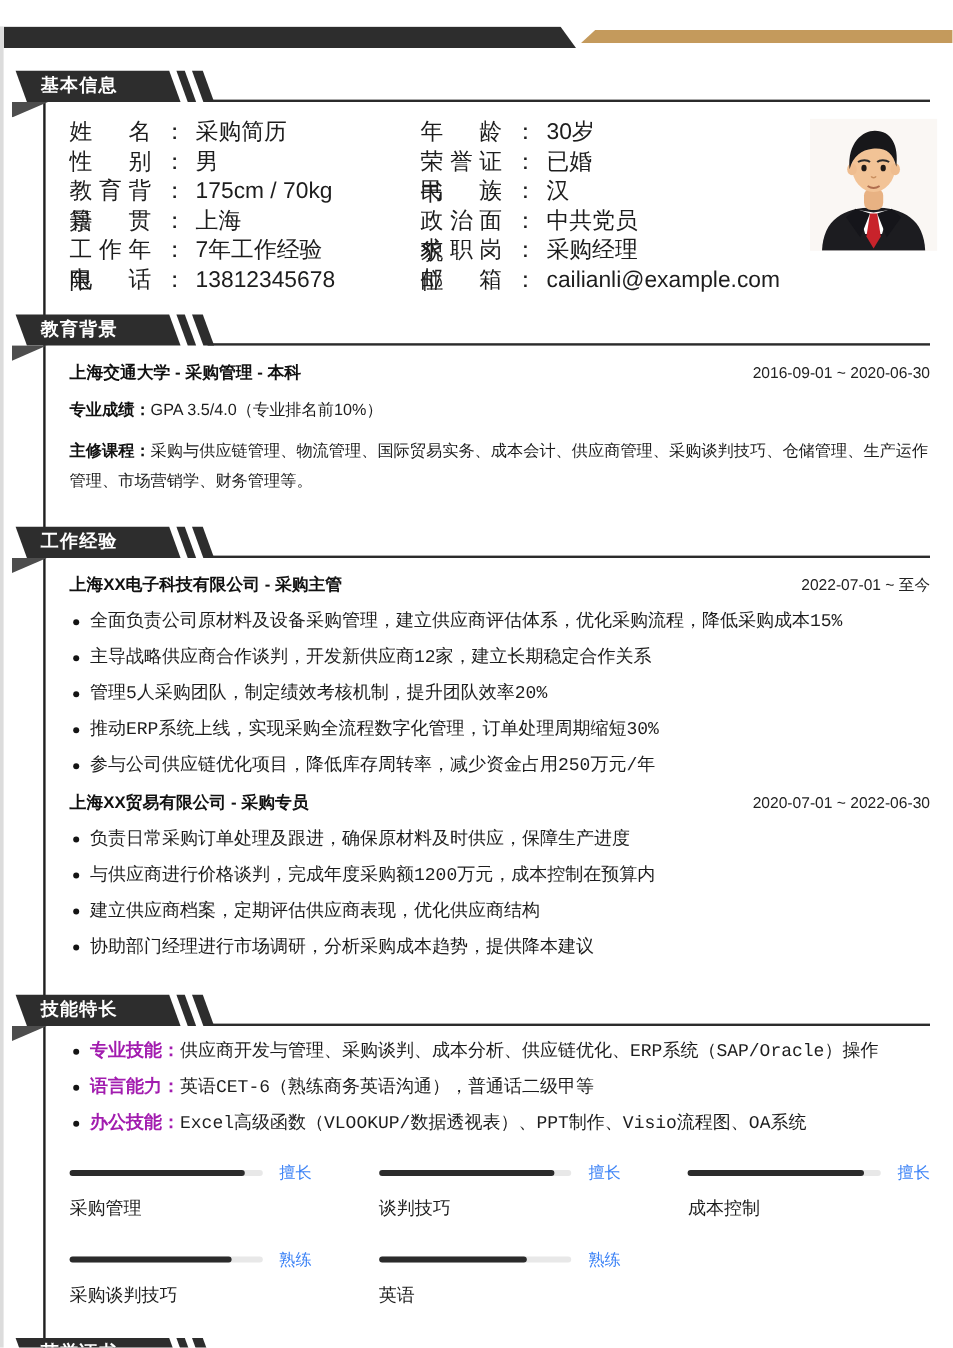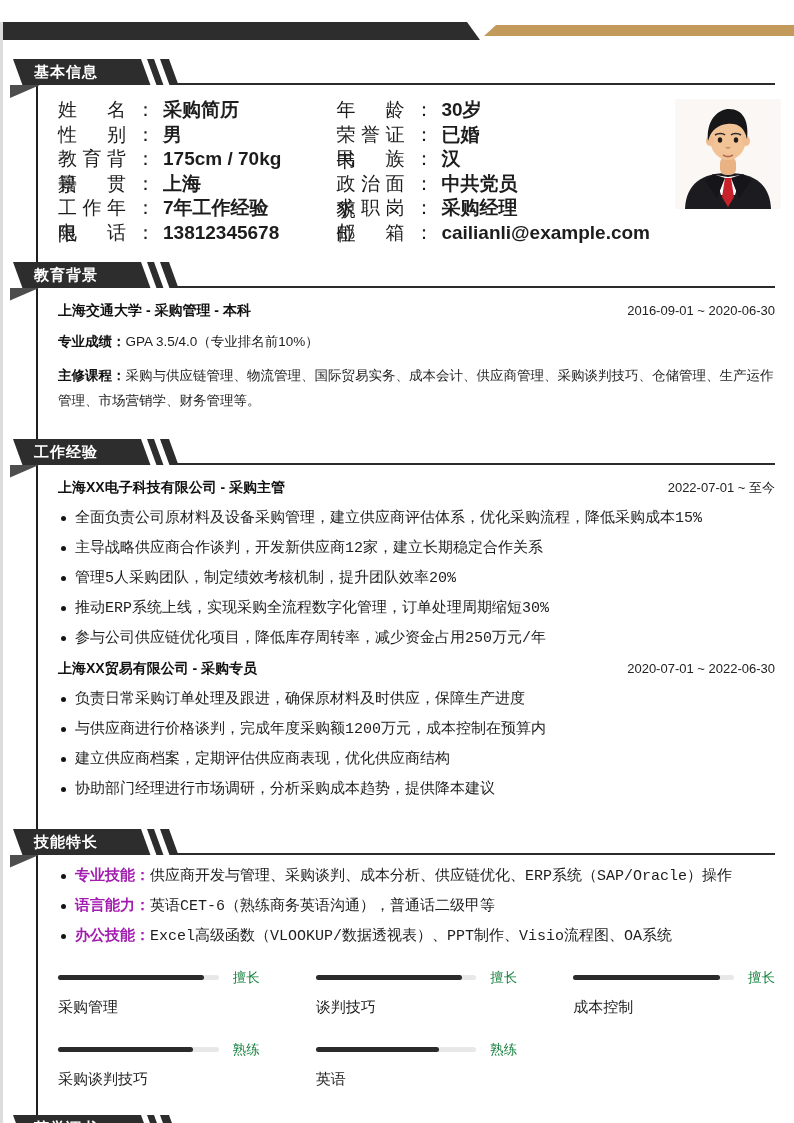--- a/index.html
+++ b/index.html
@@ -38,42 +38,42 @@
 
   .content { margin-left:55px; margin-right:19px; }
 
   
   .basic-grid { display:flex; position:relative; margin-top:12px; padding-right:125px; }
   .bcol1 { width:350px; }
   .bcol2 { flex:1; }
   .info-row { display:flex; align-items:baseline; height:24.6px; font-size:19px; color:#1d1d1d; }
   .flabel { width:68px; text-align:justify; text-align-last:justify; font-weight:bold; font-weight:normal; }
   .colon { margin:0 8px 0 10px; }
-  .fvalue { white-space:nowrap;font-weight:bold; }
+  .fvalue { white-space:nowrap; }
   .photo { position:absolute; right:-6px; top:2px; width:106px; height:110px; background:#fbf9f7; overflow:hidden; }
 
   
   .line-title-row { display:flex; justify-content:space-between; align-items:baseline; margin-top:14px; }
   .line-title { font-size:14px; font-weight:bold; color:#111;text-align:center; }
   .line-date { font-size:13px; color:#222; }
   .kv-row { margin-top:9px; font-size:13.5px; line-height:25px; color:#1d1d1d; }
   .kv-row b { color:#111; }
 
   
   ul.dots { list-style:none; margin-top:13px; }
   ul.dots li { position:relative; padding-left:17px; font-size:15px; color:#1d1d1d; margin-bottom:13px; line-height:17px;font-family:Liberation Mono, monospace; }
   ul.dots li::before { content:""; position:absolute; left:3px; top:6px; width:5px; height:5px; border-radius:50%; background:#141414; }
   ul.dots li b { color:#a21caf; }
 
   
   .bars-grid { display:grid; grid-template-columns:1fr 1fr 1fr; column-gap:56px; margin-top:24px; row-gap:24px; }
   .bar-row { display:flex; align-items:center; gap:14px; }
   .track { flex:1; height:5px; background:#e8e8e8; border-radius:3px; position:relative; }
   .fill { position:absolute; left:0; top:0; height:100%; background:#2b2b2b; border-radius:3px; }
-  .level { font-size:13.5px; color:#15803d; white-space:nowrap;font-family:Liberation Mono, monospace; }
+  .level { font-size:13.5px; color:#3b82f6; white-space:nowrap;font-family:Liberation Mono, monospace; }
   .bar-name { margin-top:11px; font-size:15px; color:#1d1d1d; }
 
   .mt-basic { margin-top:19px; }
   .mt-edu { margin-top:17px; }
   .mt-work { margin-top:26px; }
   .mt-skill { margin-top:31px; }
   .mt-honor { margin-top:26px; }
   .job2 { margin-top:2px; }
 </style>
 </head>

